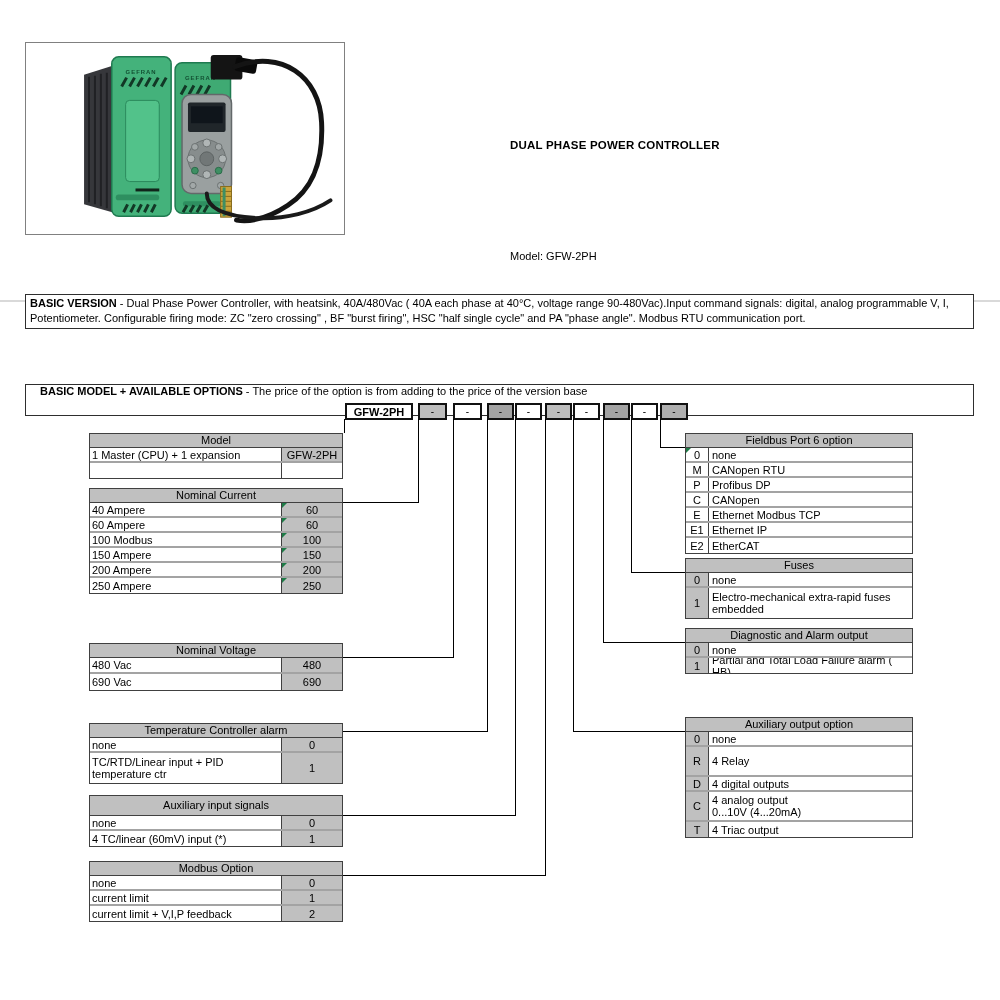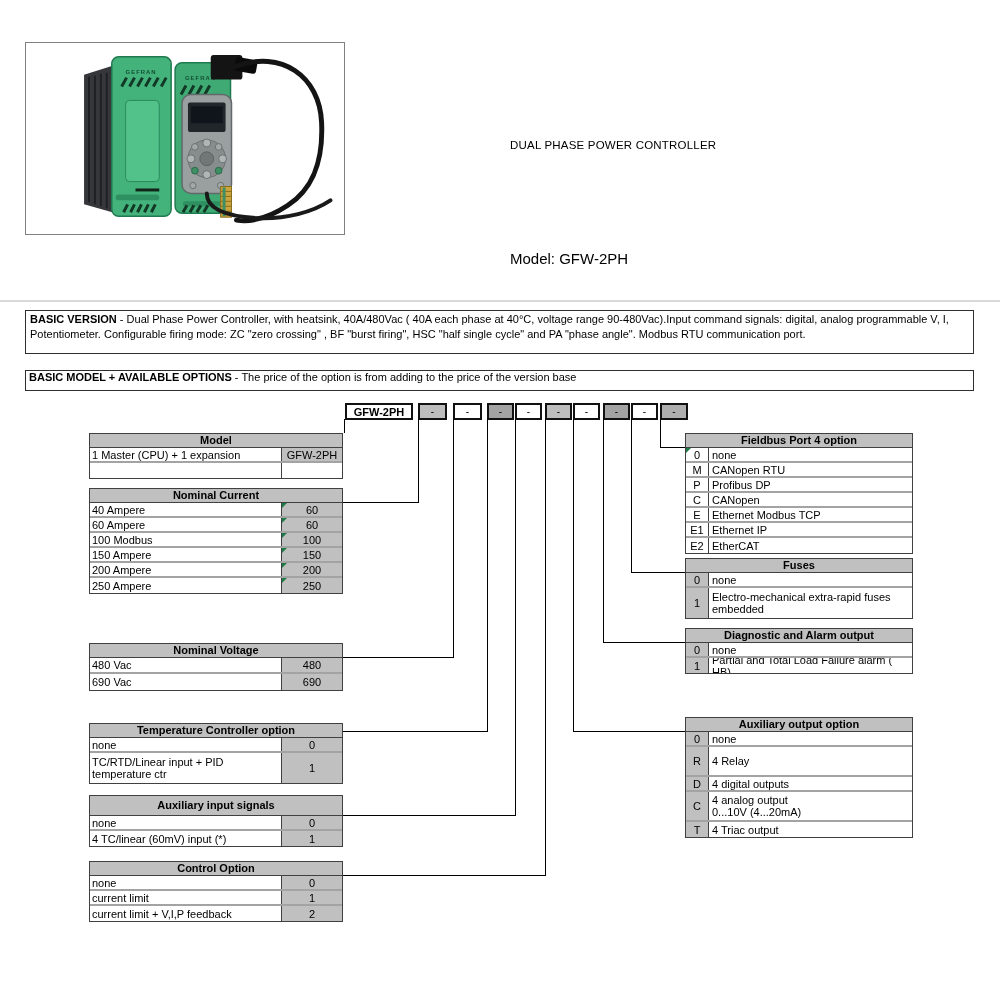--- a/index.html
+++ b/index.html
@@ -4,39 +4,39 @@
 <style>
   *{box-sizing:border-box;margin:0;padding:0}
   html,body{background:#fff}
   body{font-family:"Liberation Sans","DejaVu Sans",sans-serif;color:#000}
   #canvas{position:relative;width:1000px;height:1000px;background:#fff;overflow:hidden}
 
   .hairline{position:absolute;left:0;top:300px;width:1000px;height:2px;background:#d9d9d9}
 
   .photo{position:absolute;left:25px;top:42px;width:320px;height:193px;border:1px solid #808080;background:#fff}
 
-  .title{position:absolute;left:510px;top:139px;font-size:11.5px;font-weight:normal;letter-spacing:.2px}
-  .modelcap{position:absolute;left:510px;top:250px;font-size:15px}
+  .title{position:absolute;left:510px;top:139px;font-size:11.5px;font-weight:bold;letter-spacing:.2px}
+  .modelcap{position:absolute;left:510px;top:250px;font-size:11px}
 
   .notebox{position:absolute;left:25px;width:949px;border:1px solid #2e2e2e;background:#fff;font-size:11px;line-height:15px;padding:1px 4px}
-  .notebox.bv{top:310px;height:44px}
-  .notebox.bm{top:370px;height:21px;line-height:12px;padding:0 3px}
+  .notebox.bv{top:294px;height:35px}
+  .notebox.bm{top:384px;height:32px;line-height:12px;padding:0 14px}
   .notebox b{font-weight:bold}
 
   .basebox{position:absolute;top:403px;left:345px;width:68px;height:17px;border:2px solid #111;background:#fff;
            font-size:11px;font-weight:bold;display:flex;align-items:center;justify-content:center}
   .pbox{position:absolute;top:403px;height:17px;border:2px solid #111;font-size:10px;
         display:flex;align-items:center;justify-content:center;line-height:10px}
 
   .vline{position:absolute;width:1px;background:#000}
   .hline{position:absolute;height:1px;background:#000}
 
   .tbl{position:absolute;left:89px;width:254px;border:1px solid #404040;background:#fff;font-size:11px}
   .tbl.right{left:685px;width:228px}
-  .th{background:#c0c0c0;border-bottom:1px solid #404040;font-weight:bold;text-align:center;height:14px;line-height:13px}
+  .th{background:#c0c0c0;border-bottom:1px solid #404040;font-weight:normal;text-align:center;height:14px;line-height:13px}
   .th.tall{height:20px;line-height:19px}
   .tr{display:flex;border-bottom:2px solid #a3a3a3;height:15px}
   .tr:last-child{border-bottom:none}
   .tr.t2{height:30px}
   .tbl.volt .tr{height:16px}
   .td{display:flex;align-items:center;overflow:hidden}
   .lbl{flex:1;padding:0 2px;line-height:12px;white-space:pre-line;border-right:1px solid #404040}
   .val{width:60px;justify-content:center;background:#c0c0c0}
   .val.white{background:#fff}
   .key{width:23px;justify-content:center;background:#c0c0c0;border-right:1px solid #404040}
@@ -192,21 +192,21 @@
       <div class="td lbl">480 Vac</div>
       <div class="td val">480</div>
     </div>
     <div class="tr">
       <div class="td lbl">690 Vac</div>
       <div class="td val">690</div>
     </div>
   </div>
 
   <div class="tbl" style="top:723px">
-    <div class="th">Temperature Controller option</div>
+    <div class="th">Temperature Controller alarm</div>
     <div class="tr">
       <div class="td lbl">none</div>
       <div class="td val">0</div>
     </div>
     <div class="tr t2">
       <div class="td lbl">TC/RTD/Linear input  + PID temperature ctr</div>
       <div class="td val">1</div>
     </div>
   </div>
 
@@ -216,37 +216,37 @@
       <div class="td lbl">none</div>
       <div class="td val">0</div>
     </div>
     <div class="tr">
       <div class="td lbl">4 TC/linear (60mV) input (*)</div>
       <div class="td val">1</div>
     </div>
   </div>
 
   <div class="tbl" style="top:861px">
-    <div class="th">Control Option</div>
+    <div class="th">Modbus Option</div>
     <div class="tr">
       <div class="td lbl">none</div>
       <div class="td val">0</div>
     </div>
     <div class="tr">
       <div class="td lbl">current limit</div>
       <div class="td val">1</div>
     </div>
     <div class="tr">
       <div class="td lbl">current limit +  V,I,P feedback</div>
       <div class="td val">2</div>
     </div>
   </div>
 
   <div class="tbl right" style="top:433px">
-    <div class="th">Fieldbus Port 4 option</div>
+    <div class="th">Fieldbus Port 6 option</div>
     <div class="tr">
       <div class="td key white gt">0</div>
       <div class="td rlbl">none</div>
     </div>
     <div class="tr">
       <div class="td key white">M</div>
       <div class="td rlbl">CANopen RTU</div>
     </div>
     <div class="tr">
       <div class="td key white">P</div>

